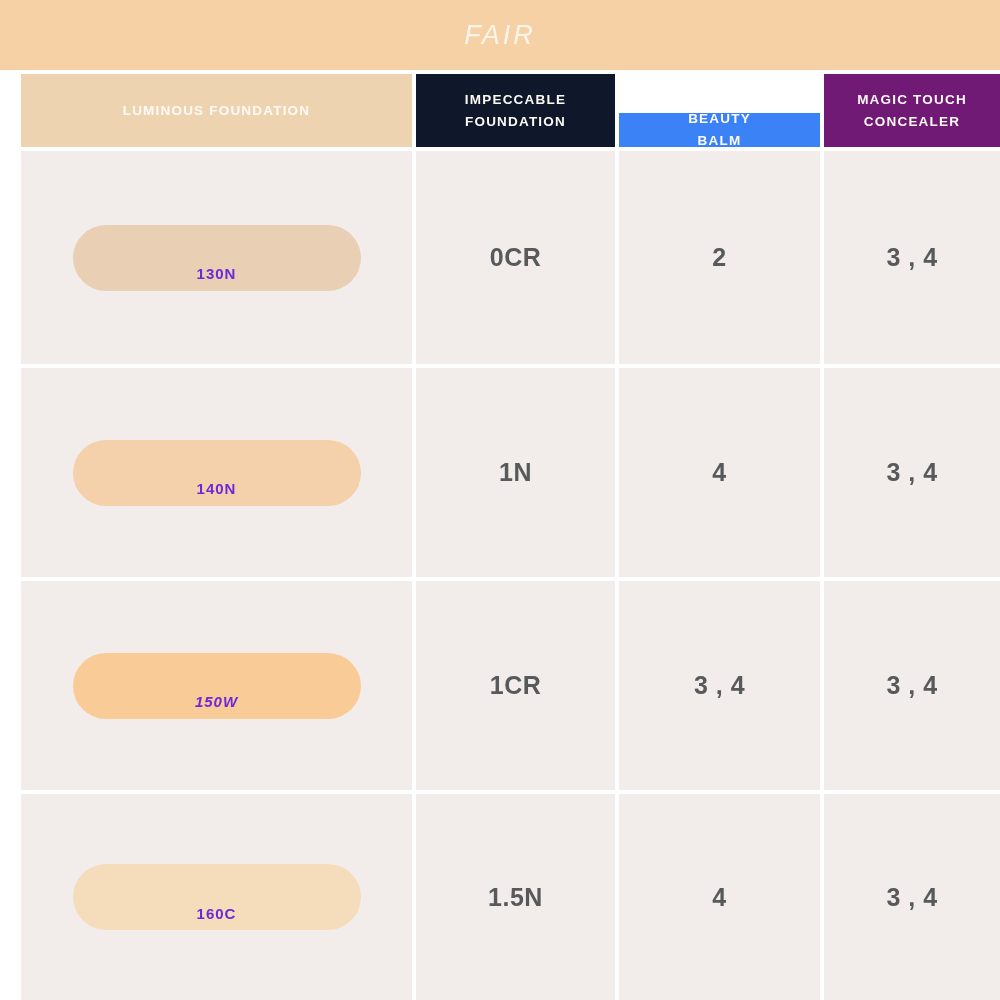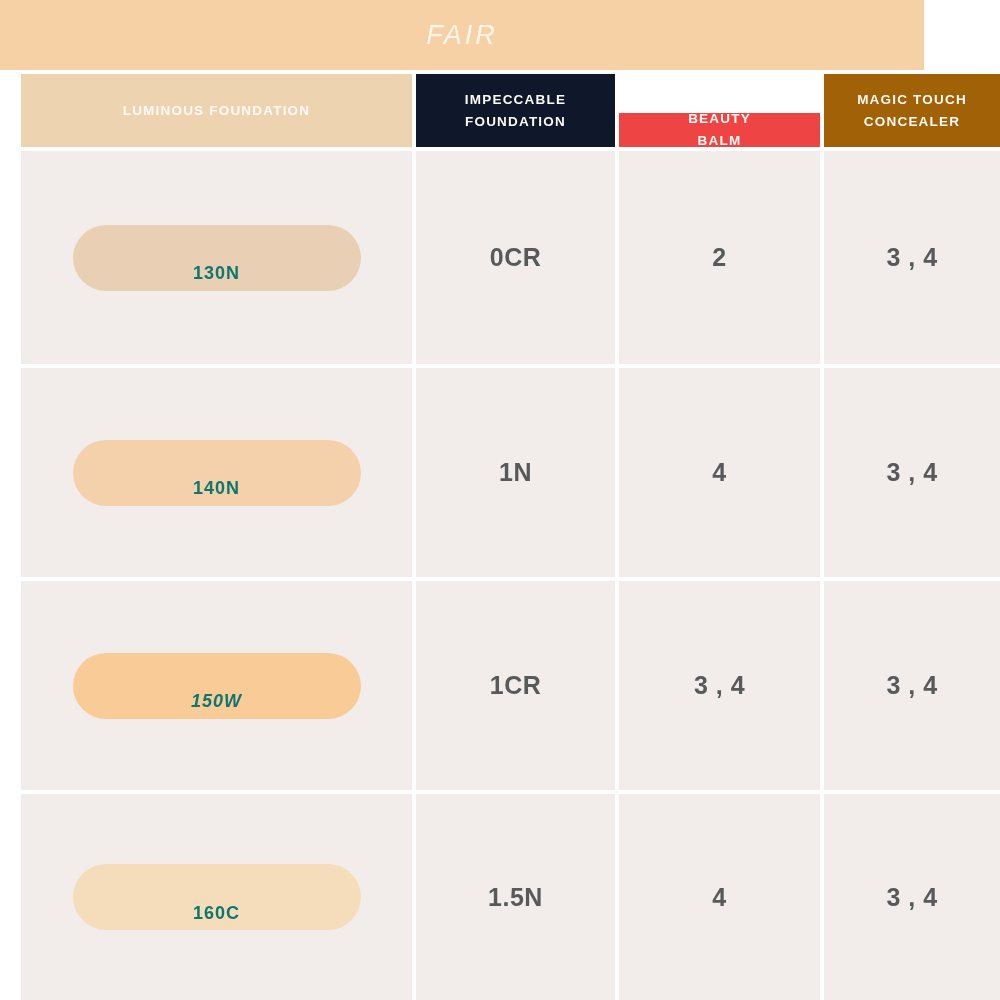--- a/index.html
+++ b/index.html
@@ -6,21 +6,21 @@
   html, body { background: #ffffff; }
   body {
     width: 1000px;
     height: 1000px;
     overflow: hidden;
     font-family: "Liberation Sans", sans-serif;
   }
 
   
   .banner {
-    width: 924px;
+    width: 1000px;
     height: 70px;
     background: #f6d1a6;
     display: flex;
     align-items: center;
     justify-content: center;
   }
   .banner-title {
     font-style: italic;
     font-size: 27px;
     letter-spacing: 3px;
@@ -69,23 +69,23 @@
   
   .pill {
     width: 288px;
     height: 66px;
     border-radius: 33px;
     display: flex;
     align-items: center;
     justify-content: center;
   }
   .pill-label {
-    color: #0f766e;
+    color: #6d28d9;
     font-weight: 700;
-    font-size: 18px;
+    font-size: 15px;
     letter-spacing: 1px;
     margin-top: 32px;
   }
 </style>
 </head>
 <body>
 
 <div class="banner" style="background-color: rgb(246, 209, 166);">
   <span class="banner-title">FAIR</span>
 </div>
@@ -93,25 +93,25 @@
 <div class="table">
 
   <div class="row">
     <div class="cell header-cell" style="background-color: rgb(238, 211, 177);">
       <span>LUMINOUS FOUNDATION</span>
     </div>
     <div class="cell header-cell" style="background-color: #0f172a;">
       <span>IMPECCABLE
 FOUNDATION</span>
     </div>
-    <div class="cell header-cell" style="background-color: #ef4444; margin-top: 39px;">
+    <div class="cell header-cell" style="background-color: #3b82f6; margin-top: 39px;">
       <span>BEAUTY
 BALM</span>
     </div>
-    <div class="cell header-cell" style="background-color: #a16207;">
+    <div class="cell header-cell" style="background-color: #701a75;">
       <span>MAGIC TOUCH
 CONCEALER</span>
     </div>
   </div>
 
   <div class="row">
     <div class="cell body-cell">
       <div class="pill" style="background-color: rgb(233, 208, 180);">
         <span class="pill-label">130N</span>
       </div>

